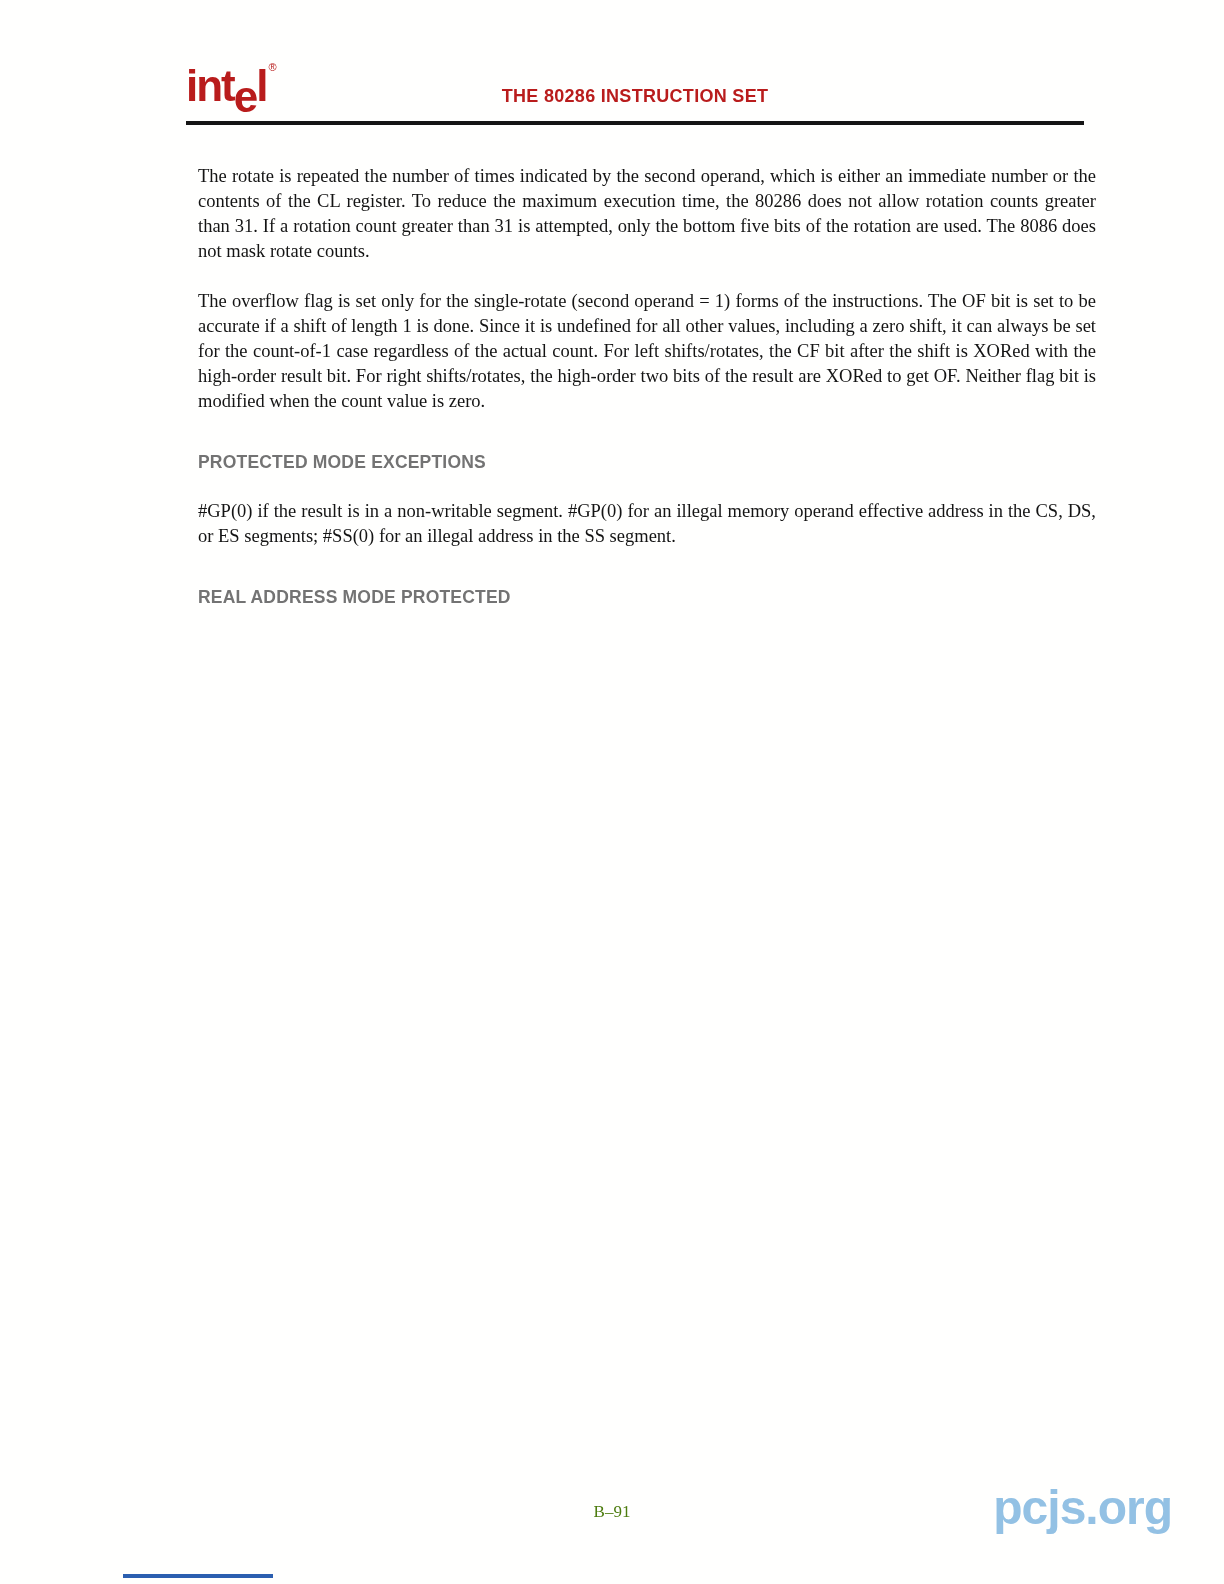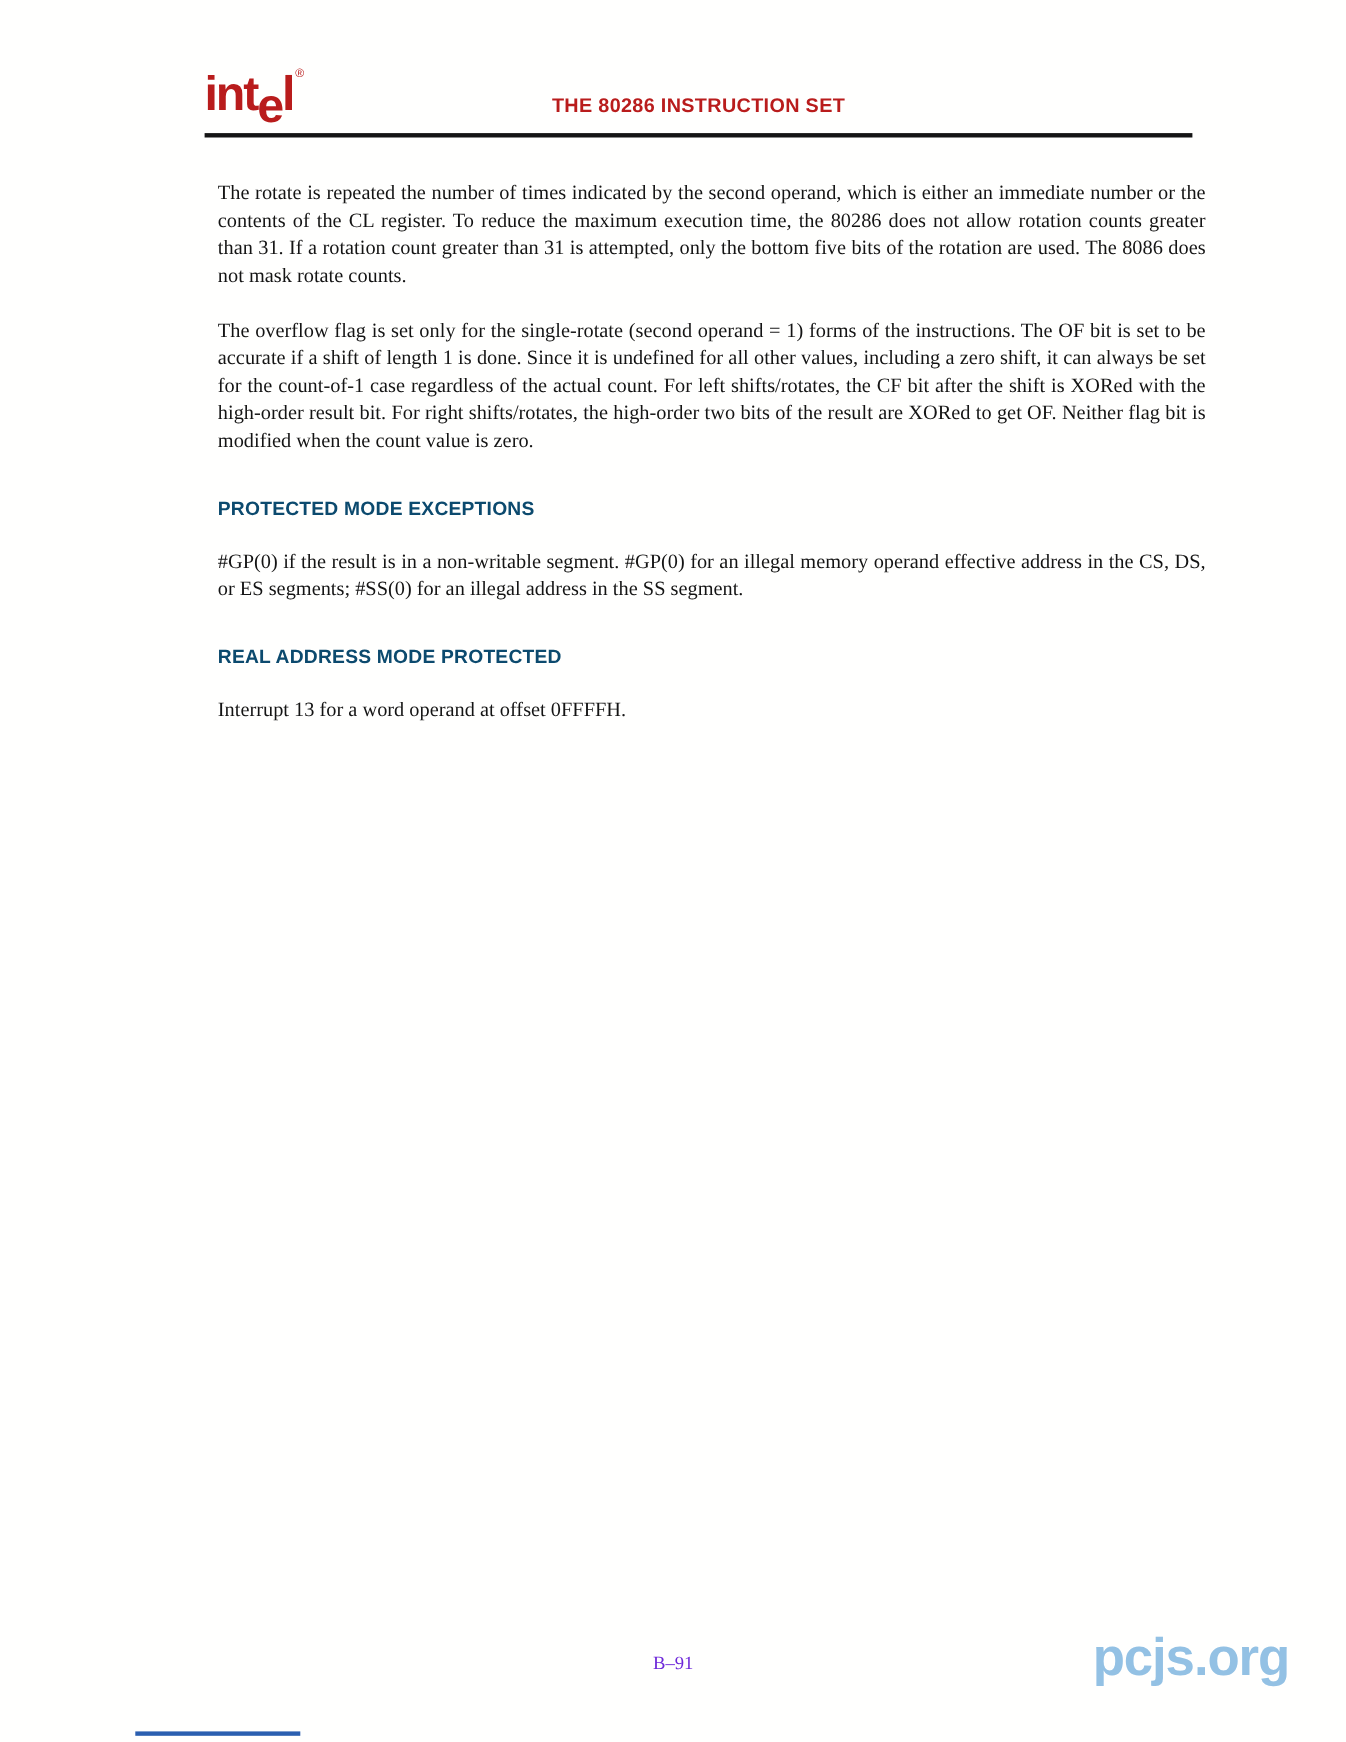--- a/index.html
+++ b/index.html
@@ -77,34 +77,34 @@
     line-height: 25px;
     text-align: justify;
     margin-bottom: 25px;
     color: #141414;
   }
   .section-heading {
     font-family: "Liberation Sans", sans-serif;
     font-weight: 700;
     font-size: 17.5px;
     letter-spacing: 0.2px;
-    color: #0c4a6e;
+    color: #737373;
     margin-top: 38px;
     margin-bottom: 26px;
   }
 
   
   .page-number {
     position: absolute;
     left: 0;
     right: 0;
     top: 1502px;
     text-align: center;
     font-size: 17px;
-    color: #6d28d9;
+    color: #4d7c0f;
   }
   .watermark {
     position: absolute;
     right: 52px;
     top: 1484px;
     font-family: "Liberation Sans", sans-serif;
     font-weight: 700;
     font-size: 48px;
     letter-spacing: -1px;
     color: #93c1e4;
@@ -134,21 +134,20 @@
   </div>
 
   <div class="content">
     <p class="para">The rotate is repeated the number of times indicated by the second operand, which is either an immediate number or the contents of the CL register. To reduce the maximum execution time, the 80286 does not allow rotation counts greater than 31. If a rotation count greater than 31 is attempted, only the bottom five bits of the rotation are used. The 8086 does not mask rotate counts.</p>
     <p class="para">The overflow flag is set only for the single-rotate (second operand = 1) forms of the instructions. The OF bit is set to be accurate if a shift of length 1 is done. Since it is undefined for all other values, including a zero shift, it can always be set for the count-of-1 case regardless of the actual count. For left shifts/rotates, the CF bit after the shift is XORed with the high-order result bit. For right shifts/rotates, the high-order two bits of the result are XORed to get OF. Neither flag bit is modified when the count value is zero.</p>
 
     <div class="section-heading">PROTECTED MODE EXCEPTIONS</div>
     <p class="para">#GP(0) if the result is in a non-writable segment. #GP(0) for an illegal memory operand effective address in the CS, DS, or ES segments; #SS(0) for an illegal address in the SS segment.</p>
 
     <div class="section-heading">REAL ADDRESS MODE PROTECTED</div>
-    <p class="para">Interrupt 13 for a word operand at offset 0FFFFH.</p>
   </div>
 
   <div class="page-number">B–91</div>
 
   <a class="watermark" href="#">pcjs.org</a>
 
   <div class="footer-line"></div>
 
 </div>
 

